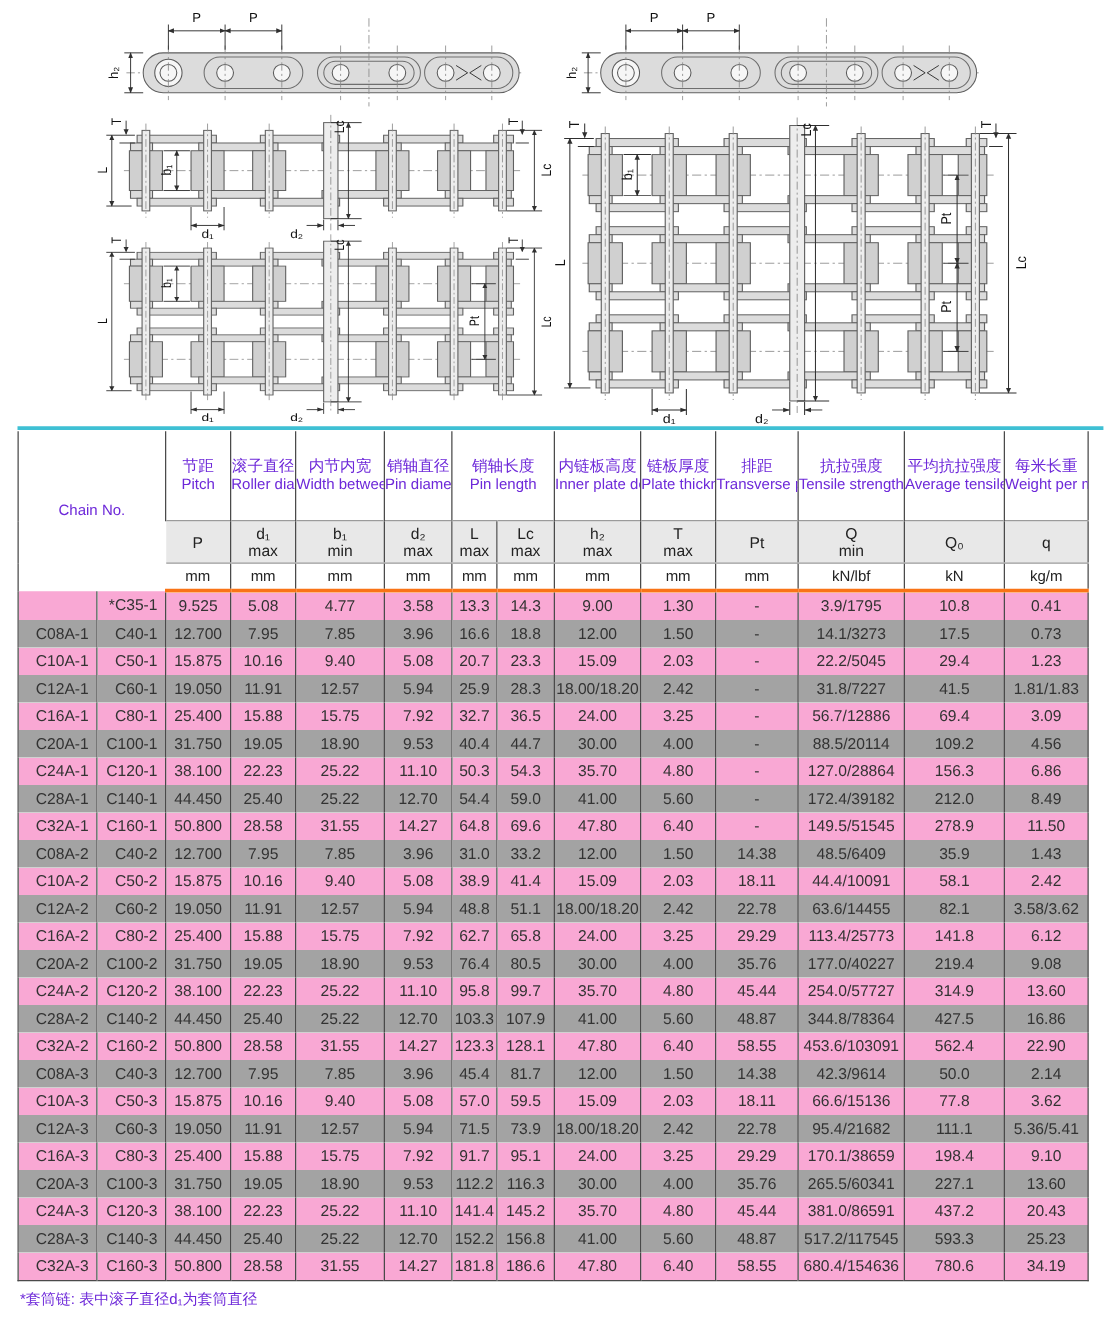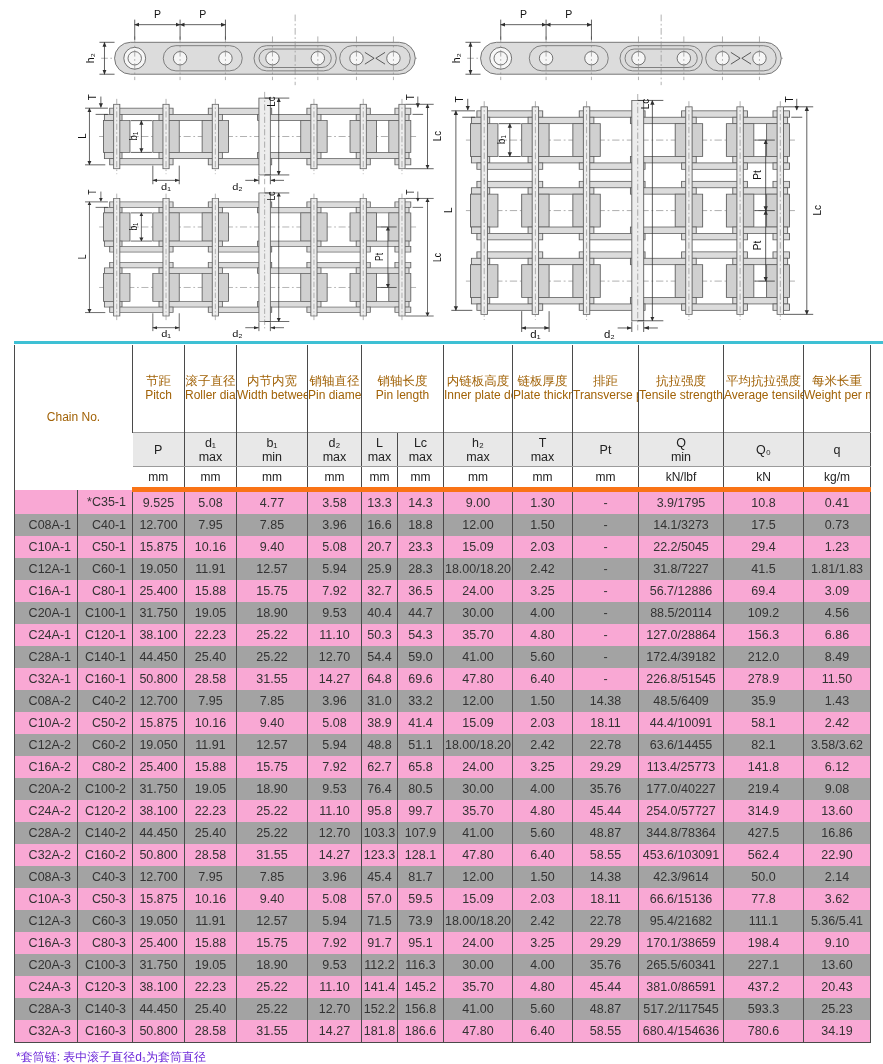--- a/index.html
+++ b/index.html
@@ -17,26 +17,26 @@
   .dim{stroke:#2f2f2f;stroke-width:0.9;fill:none;}
   .lb{font:12.5px "Liberation Sans",sans-serif;fill:#111;}
   
   .teal-rule{height:3px;background:#3ec0d4;margin-left:14px;margin-bottom:1px;}
   
   table.spec{border-collapse:collapse;table-layout:fixed;width:856px;margin-left:14px;
              border:1px solid #4a4a4a;border-top:none;}
   table.spec th,table.spec td{border-left:1px solid #4a4a4a;padding:0;text-align:center;
              font-weight:normal;white-space:nowrap;overflow:hidden;}
   table.spec th:first-child,table.spec td:first-child{border-left:none;}
-  tr.h1 th{height:87px;font-size:12px;line-height:13.5px;vertical-align:middle;color:#a16207;}
+  tr.h1 th{height:71px;font-size:12px;line-height:13.5px;vertical-align:middle;color:#6d28d9;}
   tr.h1 .zh{font-size:12.5px;margin-bottom:1px;}
   tr.h1 .en{font-size:12px;}
   tr.hband th{height:33px;background:#e8e8e8;border-top:1px solid #9b9b9b;border-bottom:1px solid #9b9b9b;
              font-size:12.5px;line-height:14px;color:#222;}
-  tr.hunit th{height:20px;font-size:12px;border-bottom:5px solid #f97316;color:#222;}
+  tr.hunit th{height:20px;font-size:12px;border-bottom:3px solid #f97316;color:#222;}
   tbody td{height:22px;font-size:12.5px;color:#333;}
   tbody td:nth-child(1),tbody td:nth-child(2){text-align:right;padding-right:6px;}
   tr.alt{background:#f9a8d4;}
   tr.reg{background:#a3a3a3;}
   .notes{margin:6px 0 0 16px;font-size:12px;line-height:17px;color:#6d28d9;}
 </style>
 </head>
 <body>
 
 <div class="page">
@@ -559,21 +559,21 @@
           <td>C160-1</td>
           <td>50.800</td>
           <td>28.58</td>
           <td>31.55</td>
           <td>14.27</td>
           <td>64.8</td>
           <td>69.6</td>
           <td>47.80</td>
           <td>6.40</td>
           <td>-</td>
-          <td>226.8/51545</td>
+          <td>149.5/51545</td>
           <td>278.9</td>
           <td>11.50</td>
         </tr>
         <tr class="reg">
           <td>C08A-2</td>
           <td>C40-2</td>
           <td>12.700</td>
           <td>7.95</td>
           <td>7.85</td>
           <td>3.96</td>

